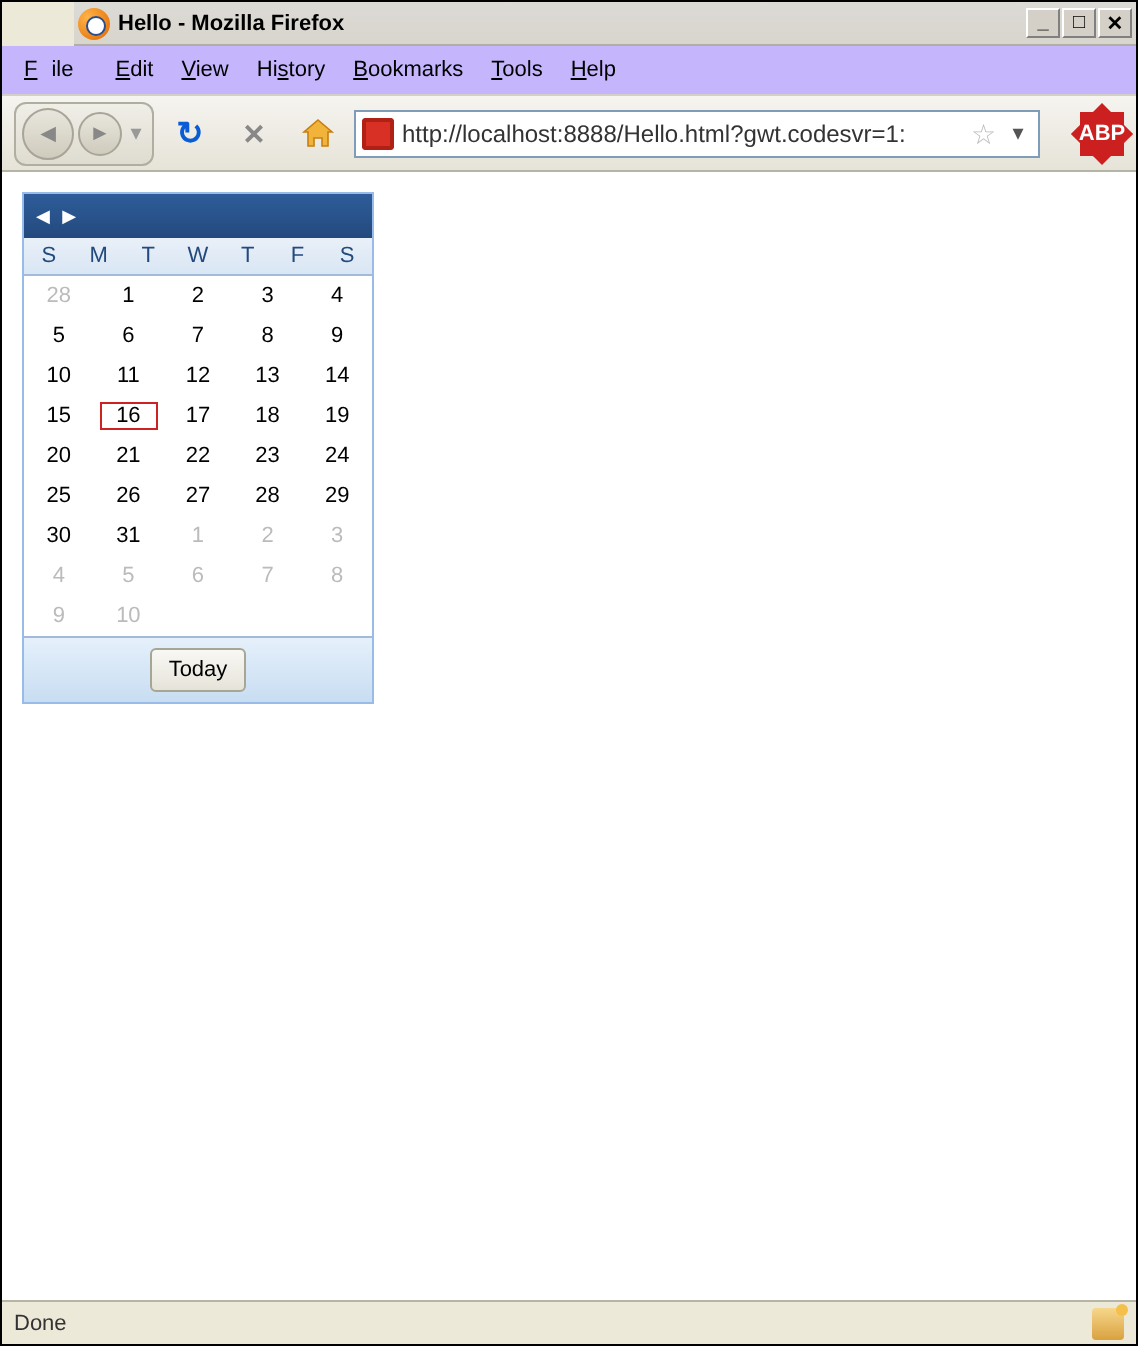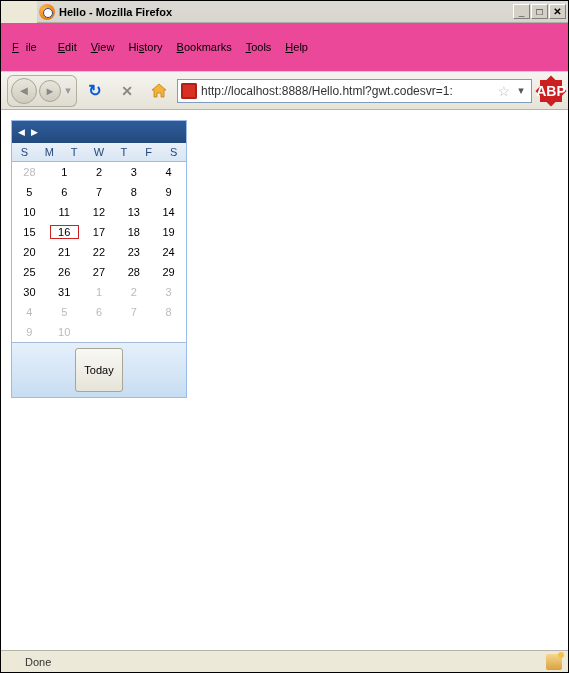--- a/index.html
+++ b/index.html
@@ -41,22 +41,22 @@
   width: 17px; height: 15px;
   background: #d4d0c8;
   border: 1px solid #808080;
   border-top-color:#fff; border-left-color:#fff;
   margin-left: 1px;
   display:flex; align-items:center; justify-content:center;
   font-family: Arial; font-size:10px; font-weight:bold;
   cursor:pointer;
 }
 .menubar {
-  background: #ec4899;
-  padding: 16px 4px;
+  background: #c4b5fd;
+  padding: 4px 4px;
   display:flex;
   gap: 0;
   border-bottom: 1px solid #d4d0c8;
 }
 .menubar span {
   padding: 2px 7px;
   cursor:pointer;
 }
 .menubar span u { text-decoration: underline; }
 .toolbar {
@@ -114,24 +114,24 @@
 .url-input {
   flex:1; border:none; outline:none; font-size:12px;
   font-family: Tahoma, Arial, sans-serif;
   color:#333;
 }
 .star { color:#bbb; font-size:14px; }
 .url-dd { color:#555; width:14px; text-align:center; }
 .abp {
   width:22px; height:22px;
   background:#cc1f1f;
-  color:#fff; font-weight:bold; font-size:14px;
+  color:#fff; font-weight:bold; font-size:11px;
   display:flex; align-items:center; justify-content:center;
   position:relative;
-  margin-left:4px;
+  margin-left:16px;
 }
 .abp::before, .abp::after {
   content:""; position:absolute; background:#cc1f1f;
 }
 .abp::before { width:100%; height:100%; transform:rotate(45deg); }
 .abp span { position:relative; z-index:1; }
 .content {
   flex:1; background:#fff; overflow:auto;
   padding: 10px;
 }
@@ -181,31 +181,31 @@
 .cal-footer {
   background: linear-gradient(#e5f0fb, #c8ddf2);
   padding: 5px 0;
   text-align:center;
   border-top: 1px solid #a3bad9;
 }
 .today-btn {
   background: linear-gradient(#f8f8f4, #e6e4d9);
   border: 1px solid #a7a593;
   border-radius: 3px;
-  padding: 15px 8px;
+  padding: 4px 8px;
   font-size:11px;
   cursor:pointer;
 }
 .statusbar {
   background:#ece9d8; border-top:1px solid #b6b3a7;
   height: 22px;
   display:flex; align-items:center;
   padding: 0 6px;
 }
-.status-text { flex:1; color:#333;margin-left:18px; }
+.status-text { flex:1; color:#333; }
 .status-icon {
   width:16px; height:16px;
   background: linear-gradient(#f6d78c, #d9a13f);
   border-radius:2px;
   position:relative;
 }
 .status-icon::after {
   content:""; position:absolute; right:-2px; top:-2px;
   width:6px; height:6px; background:#f5c04a; border-radius:50%;
 }

